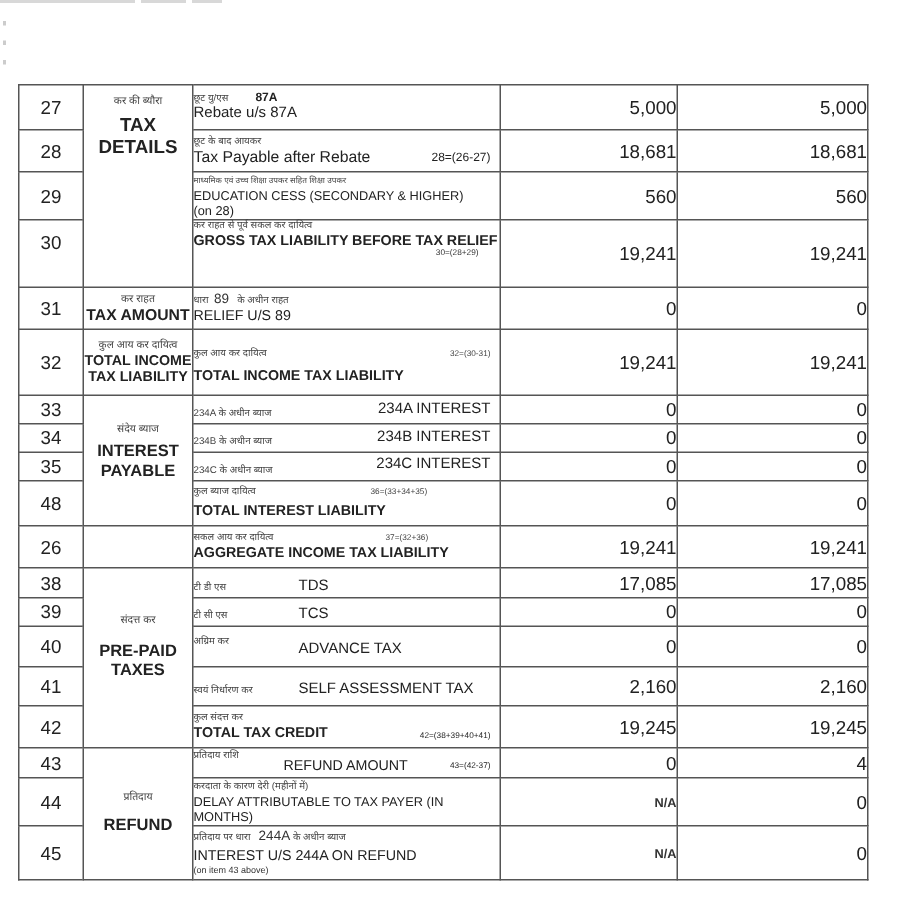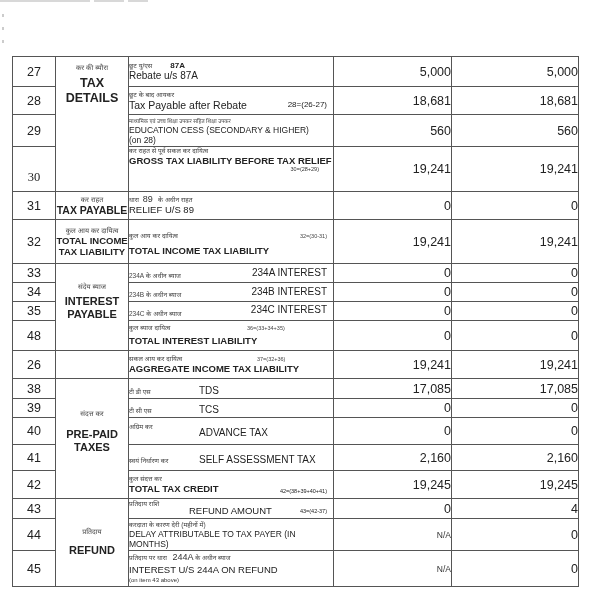--- a/index.html
+++ b/index.html
@@ -20,21 +20,21 @@
   td.cat .hi { font-size: 7px; display: block; color: #444; line-height: 9px; }
   td.cat .en { font-size: 11.5px; font-weight: bold; display: block; line-height: 13px; }
   td.desc { padding: 1px 4px 1px 5px; position: relative; }
   td.desc .hi { font-size: 6.5px; color: #444; display: block; line-height: 8px; }
   td.desc .en { font-size: 10px; display: block; line-height: 12px; }
   td.desc .en.bold { font-weight: bold; }
   td.desc .formula { font-size: 6px; color: #333; }
   td.desc .f-right { position: absolute; right: 6px; }
   td.desc .note { font-size: 6px; display: block; line-height: 8px; color: #333; }
   td.val { text-align: right; padding-right: 6px; font-size: 12.5px; }
-  td.val.small { font-size: 8.5px; font-weight: normal; color: #333; text-align: right; }
+  td.val.small { font-size: 8.5px; font-weight: bold; color: #333; text-align: right; }
   .inline-en { font-size: 10px; text-align: right; }
   .inline-hi { font-size: 6.5px; color: #444; }
 </style>
 </head>
 <body>
 
 <div class="topstrip">
   <span style="width:90px"></span><span style="width:30px"></span><span style="width:20px"></span>
 </div>
 <div class="edge-marks">
@@ -82,35 +82,35 @@
     <td class="desc">
       <span class="hi" style="font-size:5.5px">माध्यमिक एवं उच्च शिक्षा उपकर सहित शिक्षा उपकर</span>
       <span class="en" style="font-size:8.5px; line-height:10px">EDUCATION CESS (SECONDARY &amp; HIGHER)</span>
       <span class="en" style="font-size:8.5px; line-height:10px">(on 28)</span>
     </td>
     <td class="val">560</td>
     <td class="val">560</td>
   </tr>
 
   <tr style="height:45px">
-    <td class="num" style="vertical-align:bottom; padding-bottom:6px;font-family:Liberation Serif, serif;">30</td>
+    <td class="num" style="vertical-align:bottom; padding-bottom:22px;">30</td>
     <td class="desc" style="vertical-align:top;border-radius:19px;">
       <span class="hi">कर राहत से पूर्व सकल कर दायित्व</span>
       <span class="en bold" style="font-size:9.5px; line-height:11px">GROSS TAX LIABILITY BEFORE TAX RELIEF</span>
       <span class="formula" style="display:block; text-align:right; padding-right:14px; font-size:5.5px">30=(28+29)</span>
     </td>
     <td class="val">19,241</td>
     <td class="val">19,241</td>
   </tr>
 
   <tr style="height:28px">
     <td class="num">31</td>
     <td class="cat">
       <span class="hi">कर राहत</span>
-      <span class="en" style="font-size:10.5px">TAX PAYABLE</span>
+      <span class="en" style="font-size:10.5px">TAX AMOUNT</span>
     </td>
     <td class="desc">
       <span class="hi"><span>धारा</span>&nbsp;&nbsp;<span style="font-size:9px;color:#333">89</span>&nbsp;&nbsp;&nbsp;<span>के अधीन राहत</span></span>
       <span class="en" style="font-size:9.5px">RELIEF U/S 89</span>
     </td>
     <td class="val">0</td>
     <td class="val">0</td>
   </tr>
 
   <tr style="height:44px">

